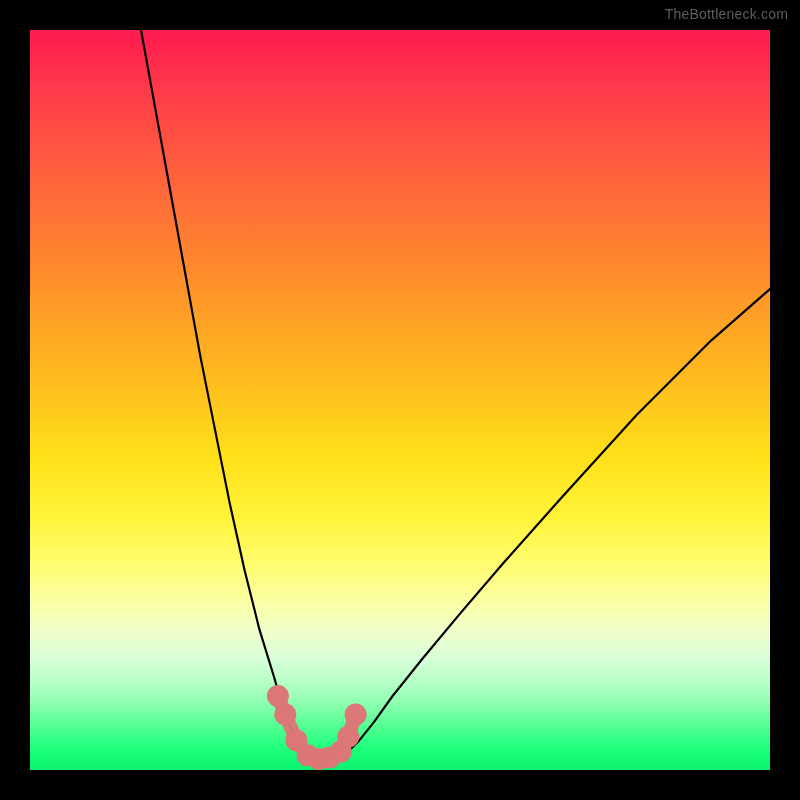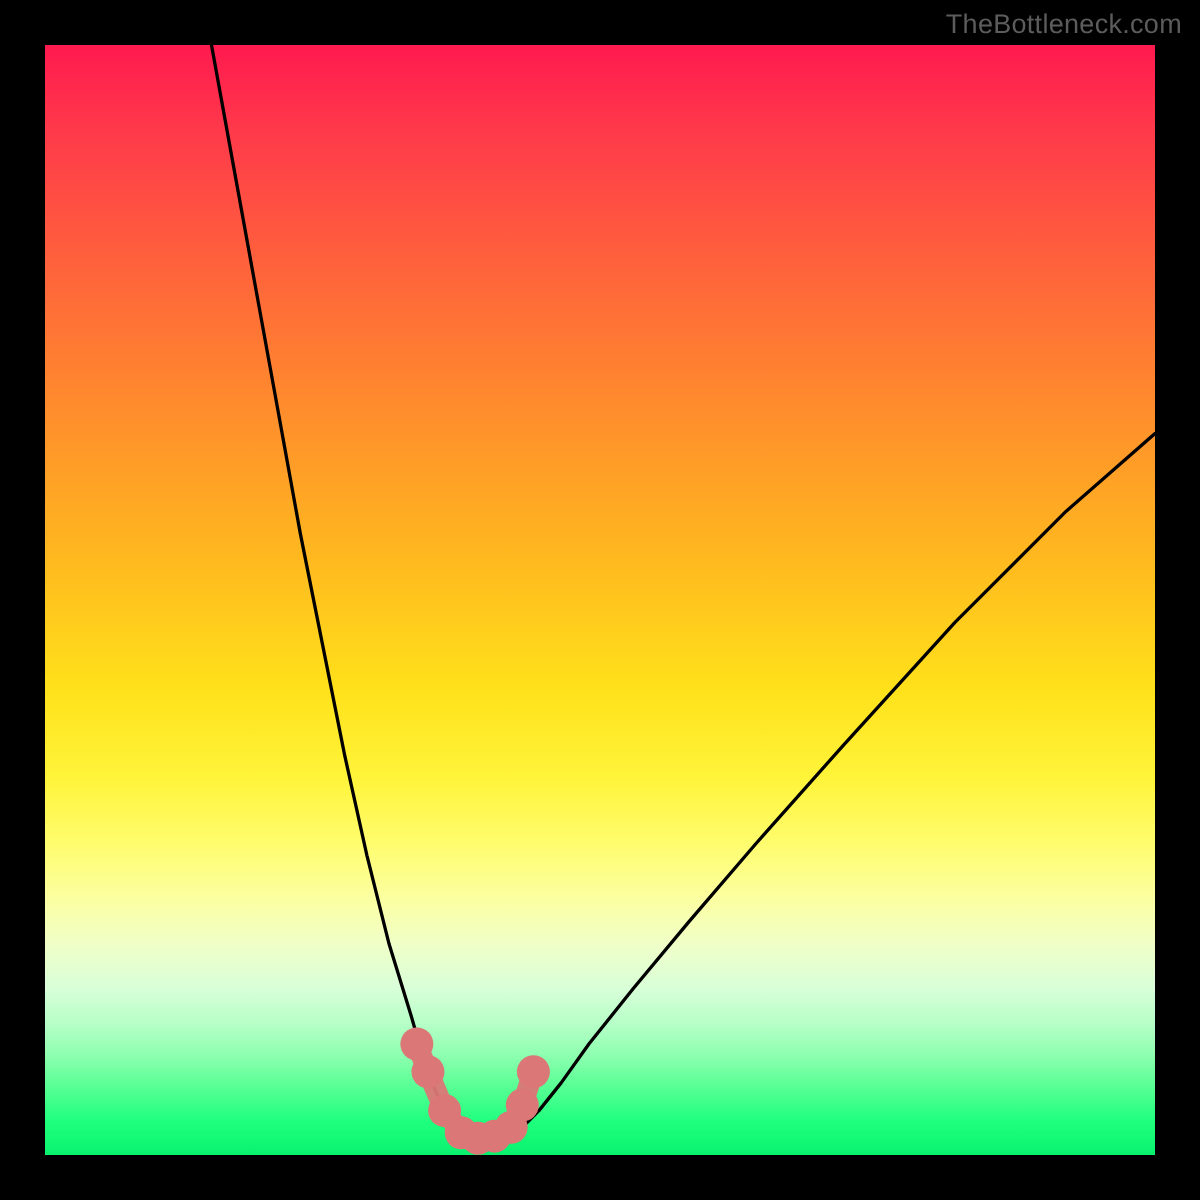--- a/index.html
+++ b/index.html
@@ -38,21 +38,21 @@
       #b8ffc8 88%,
       #8effb0 91%,
       #55ff93 94%,
       #1fff7e 97%,
       #08f26e 100%);
   }
   .watermark {
     position: absolute;
     top: 6px;
     right: 12px;
-    font-size: 18px;
+    font-size: 14px;
     font-weight: 500;
     color: #5c5c5c;
     letter-spacing: 0.2px;
     user-select: none;
   }
   svg.curves {
     position: absolute;
     inset: 0;
   }
 </style>

